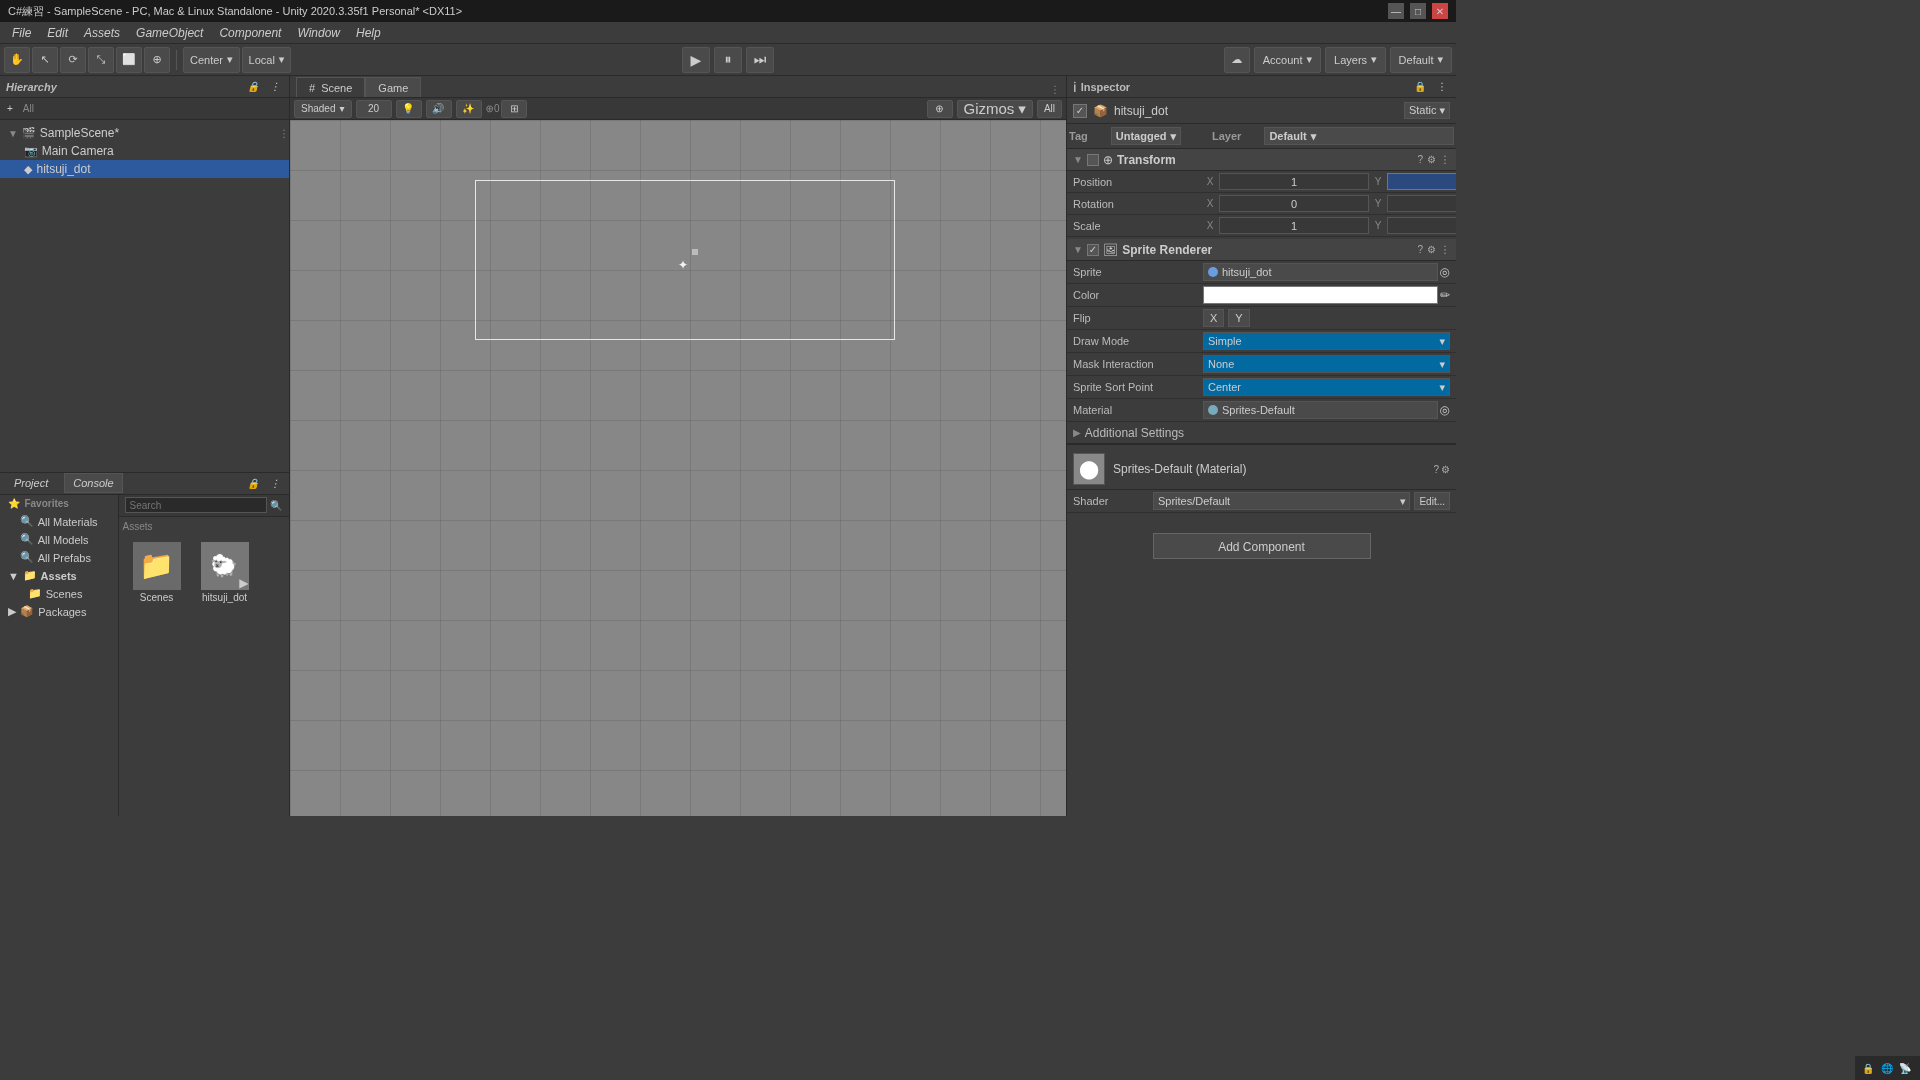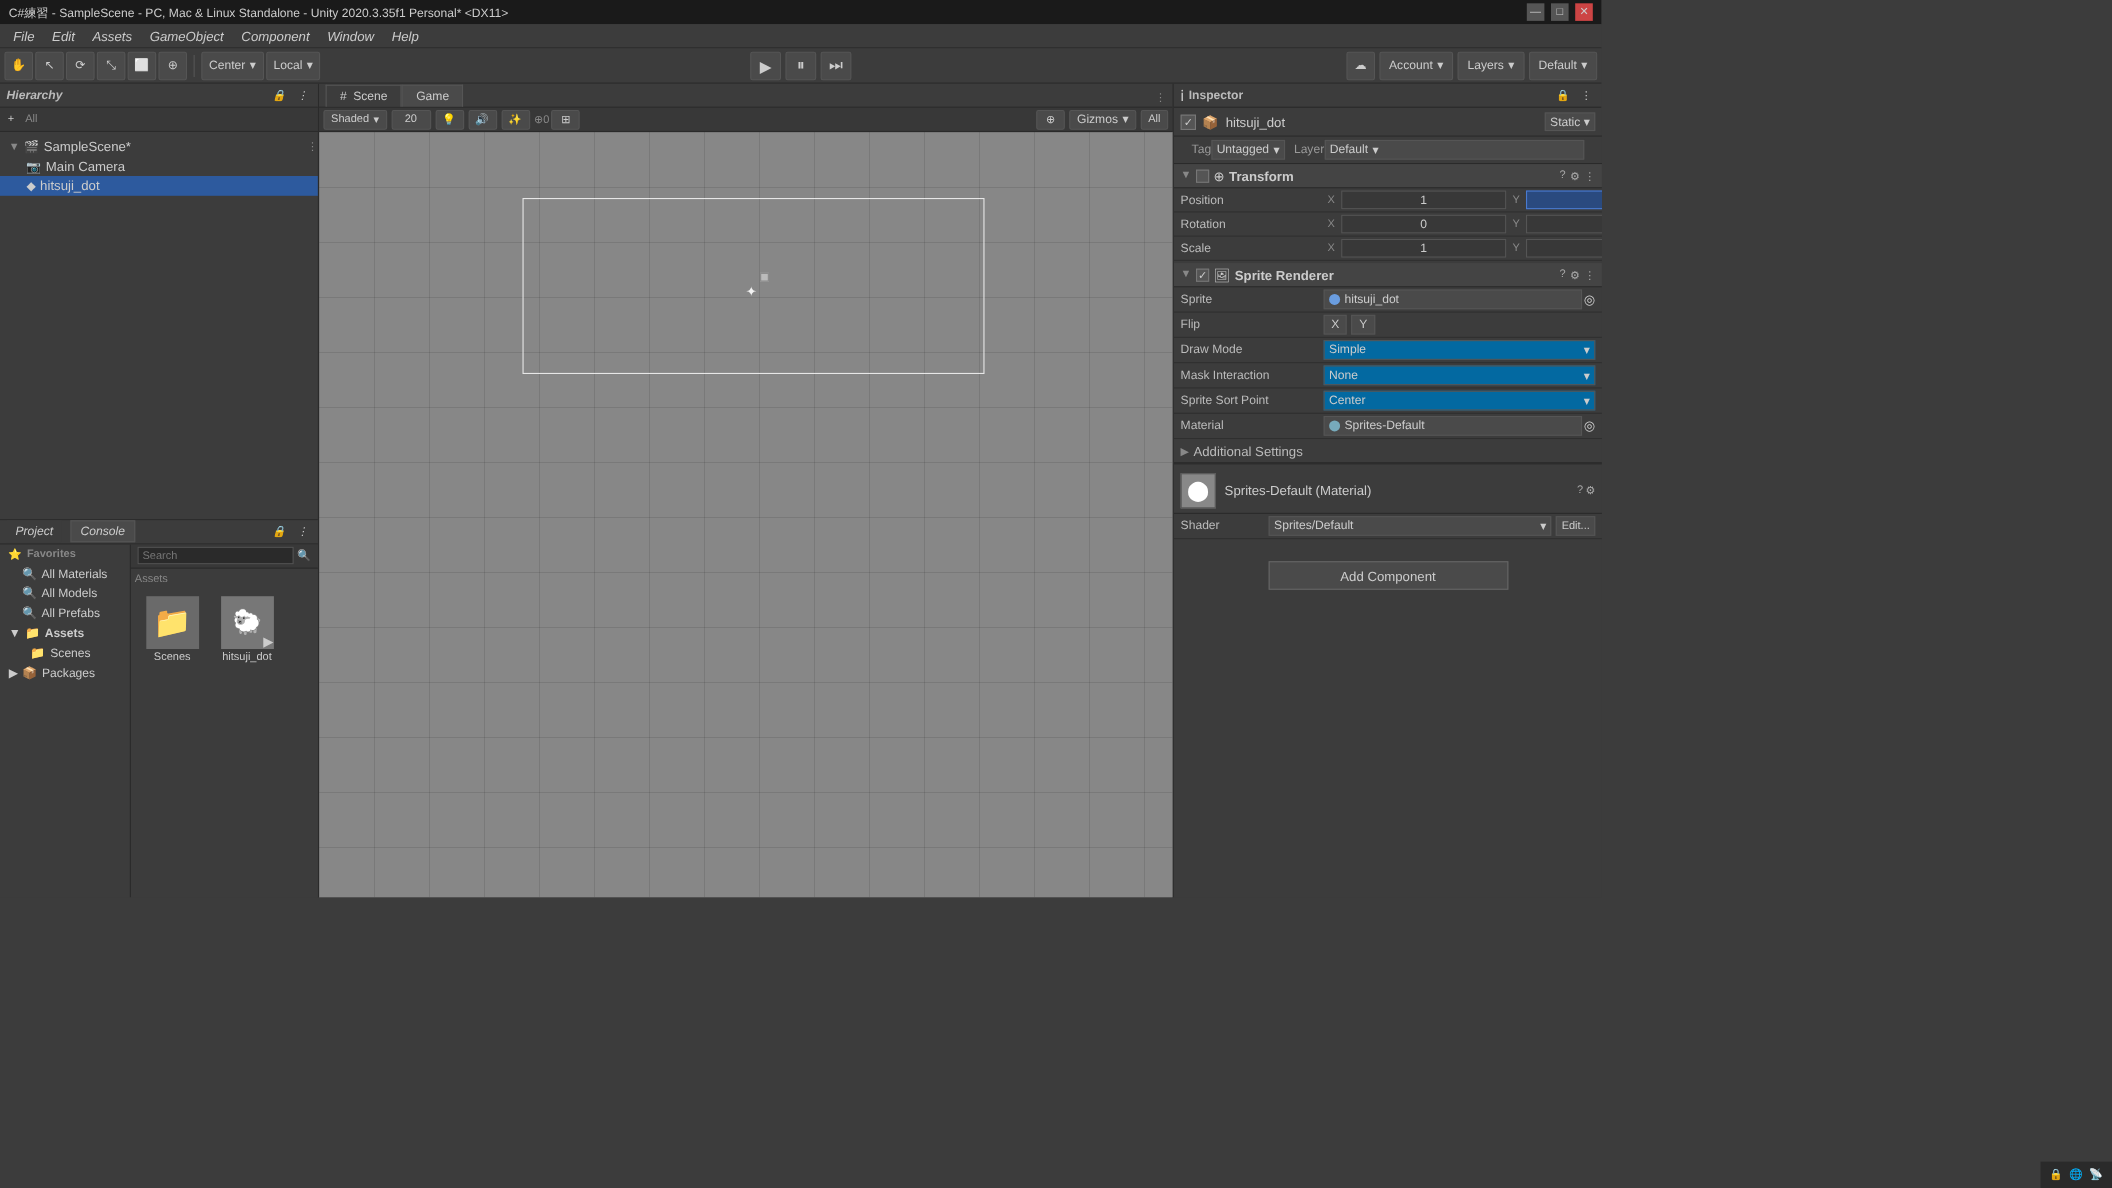--- a/index.html
+++ b/index.html
@@ -266,23 +266,24 @@
     .static-badge {
       font-size: 11px;
       color: #ccc;
       background: #4a4a4a;
       padding: 1px 4px;
       border: 1px solid #555;
     }
     .tag-layer-row {
       display: flex;
       align-items: center;
-      padding: 3px 16px;
-      border-bottom: 1px solid #2a2a2a;
-      gap: 0;
+      padding: 3px 2px;
+      border-bottom: 1px solid #2a2a2a;
+      gap: 23px;
+      font-weight: bold;
     }
     .tag-label { font-size: 11px; color: #999; }
     .tag-dropdown {
       background: #4a4a4a;
       border: 1px solid #555;
       color: #ccc;
       padding: 1px 4px;
       font-size: 11px;
       cursor: pointer;
       display: flex;
@@ -726,21 +727,21 @@
       </div>
       <button class="toolbar-btn" style="height:18px;font-size:10px;">💡</button>
       <button class="toolbar-btn" style="height:18px;font-size:10px;">🔊</button>
       <button class="toolbar-btn" style="height:18px;font-size:10px;">✨</button>
       <div style="display:flex;align-items:center;gap:2px;">
         <span style="font-size:10px;color:#888;">⊕0</span>
         <button class="toolbar-btn" style="height:18px;font-size:10px;">⊞</button>
       </div>
       <div style="margin-left:auto;display:flex;align-items:center;gap:4px;">
         <button class="toolbar-btn" style="height:18px;font-size:10px;">⊕</button>
-        <div class="toolbar-dropdown" style="height:18px;font-size:11px;">
+        <div class="toolbar-dropdown" style="height:18px;font-size:15px;">
           <span>Gizmos</span>
           <span>▾</span>
         </div>
         <div class="toolbar-dropdown" style="height:18px;font-size:10px;">
           <span>All</span>
         </div>
       </div>
     </div>
     <div class="scene-view">
       <div class="scene-grid"></div>
@@ -848,20 +849,25 @@
 
       <div class="property-row">
         <span class="property-label">Sprite</span>
         <div class="sprite-ref">
           <span class="sprite-dot"></span>
           <span>hitsuji_dot</span>
         </div>
         <span style="font-size:12px;margin-left:2px;cursor:pointer;">◎</span>
       </div>
 
+      <div class="property-row">
+        <span class="property-label">Color</span>
+        <div class="color-preview" style="background:white;"></div>
+        <span style="font-size:12px;margin-left:2px;cursor:pointer;">✏</span>
+      </div>
 
       <div class="property-row">
         <span class="property-label">Flip</span>
         <div class="flip-group">
           <button class="flip-btn">X</button>
           <button class="flip-btn">Y</button>
         </div>
       </div>
 
       <div class="property-row">

